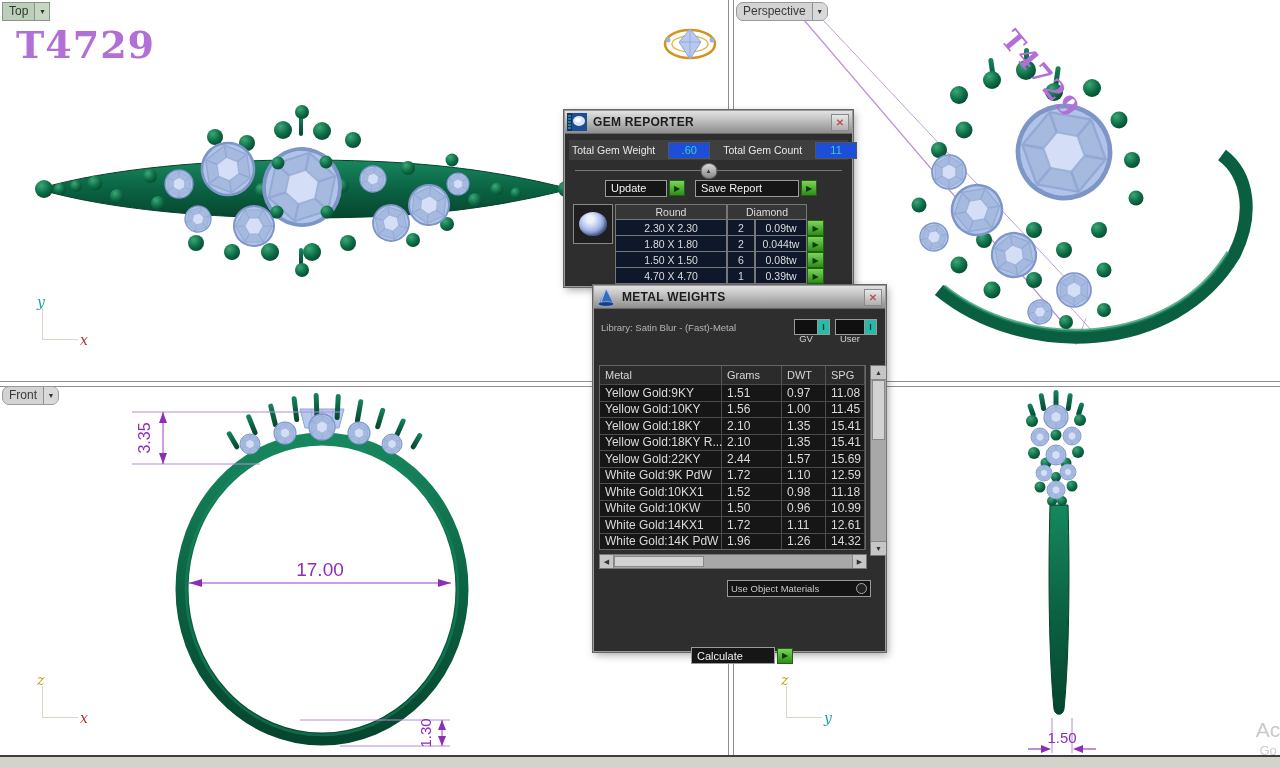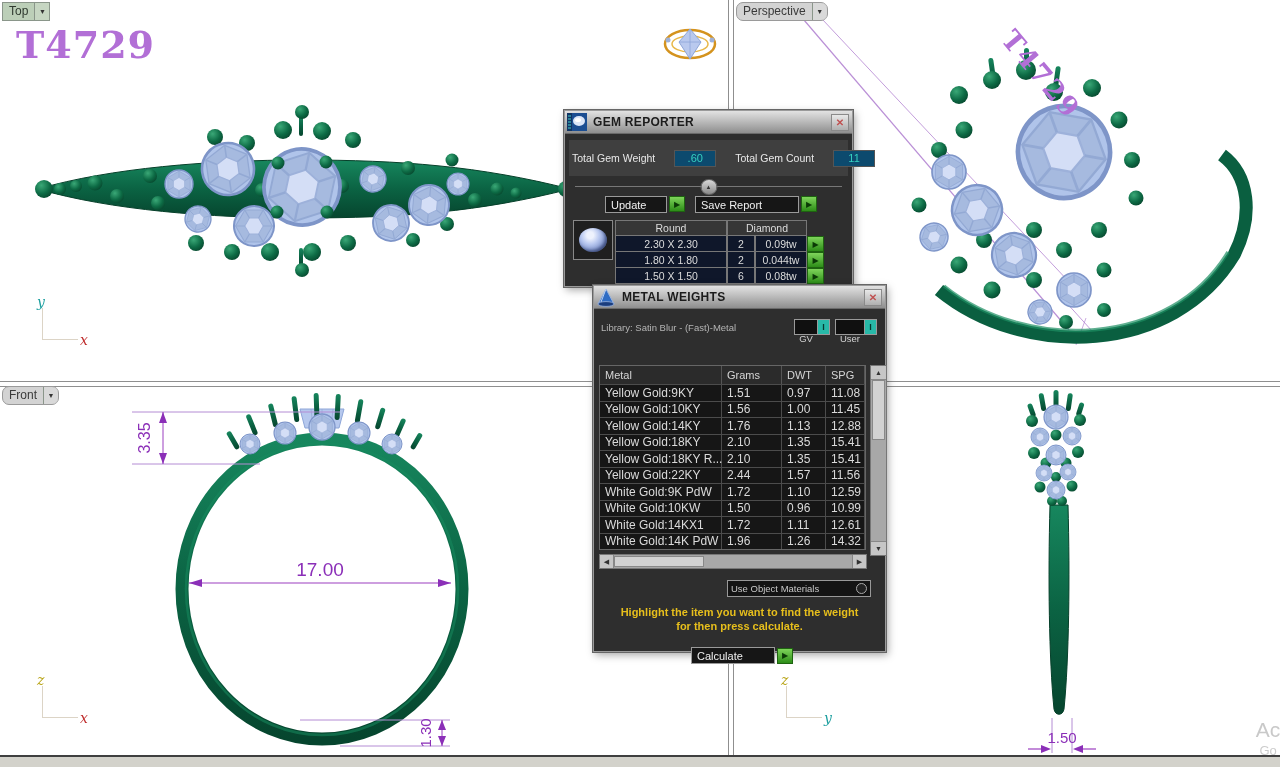--- a/index.html
+++ b/index.html
@@ -57,30 +57,30 @@
          background:linear-gradient(180deg,#e2e2e2 0%,#bdbdbd 45%,#8e8e8e 100%);
          border-bottom:1px solid #6a6a6a;position:relative;}
   .titlebar .title-icon{width:22px;height:20px;margin-left:1px;display:flex;align-items:center;justify-content:center;}
   .titlebar .title-text{font-size:12px;font-weight:bold;color:#1c1c1c;margin-left:5px;letter-spacing:.3px;}
   .close-btn{position:absolute;right:3px;top:3px;width:16px;height:15px;display:flex;align-items:center;
          justify-content:center;background:linear-gradient(#e8e8e8,#b0b0b0);border:1px solid #8a8a8a;
          color:#c05050;font-size:10px;font-weight:bold;}
 
   
   .gr-body{padding:6px 4px 0 4px;}
-  .totals-row{height:20px;background:#3f3f3f;display:flex;align-items:center;gap:19px;padding:8px 3px;}
+  .totals-row{height:20px;background:#3f3f3f;display:flex;align-items:center;gap:13px;padding:0 3px;}
   .totals-row .lbl{color:#e8e8e8;font-size:10.5px;white-space:nowrap;}
-  .val-box{background:#0c4a6e;border:1px solid #555;color:#35d0c0;font-size:11px;min-width:40px;height:15px;
+  .val-box{background:#1d4ed8;border:1px solid #555;color:#35d0c0;font-size:11px;min-width:40px;height:15px;
          display:flex;align-items:center;justify-content:center;}
   .collapse-divider{position:relative;height:14px;margin-top:3px;}
   .collapse-divider .line{position:absolute;left:6px;right:6px;top:7px;border-top:1px solid #777;}
   .collapse-knob{position:absolute;left:50%;top:0;transform:translateX(-50%);width:15px;height:14px;
          border-radius:50%;background:linear-gradient(#d8d8d8,#8a8a8a);border:1px solid #666;
          display:flex;align-items:center;justify-content:center;font-size:6px;color:#333;}
-  .btn-row{display:flex;margin:3px 0 0 36px;height:16px;}
+  .btn-row{display:flex;align-items:center;margin:3px 0 0 36px;height:16px;}
   .field-btn{background:#161616;border:1px solid #9a9a9a;color:#f0f0f0;font-size:11px;height:15px;
          display:flex;align-items:center;padding:0 5px;}
   .field-btn.w1{width:50px;} .field-btn.w2{width:92px;margin-left:10px;}
   .go-btn{width:14px;height:14px;margin-left:2px;background:linear-gradient(#7ed45a,#2d8d18);
          border:1px solid #1e6410;color:#0b3a06;font-size:8px;display:flex;align-items:center;
          justify-content:center;}
   .gem-table-wrap{display:flex;margin:8px 0 0 4px;}
   .gem-thumb{width:38px;height:38px;border:1px solid #888;background:#1f1f1f;display:flex;
          align-items:center;justify-content:center;}
   .gem-thumb .stone{width:28px;height:24px;border-radius:50%;
@@ -524,48 +524,48 @@
             <span>0.97</span>
             <span>11.08</span>
         </div>
         <div class="mw-row">
           <span>Yellow Gold:10KY</span>
             <span>1.56</span>
             <span>1.00</span>
             <span>11.45</span>
         </div>
         <div class="mw-row">
-          <span>Yellow Gold:14KY</span>
-            <span>1.76</span>
-            <span>1.13</span>
-            <span>12.88</span>
-        </div>
-        <div class="mw-row">
           <span>Yellow Gold:18KY</span>
             <span>2.10</span>
             <span>1.35</span>
             <span>15.41</span>
         </div>
         <div class="mw-row">
           <span>Yellow Gold:18KY R...</span>
             <span>2.10</span>
             <span>1.35</span>
             <span>15.41</span>
         </div>
         <div class="mw-row">
           <span>Yellow Gold:22KY</span>
             <span>2.44</span>
             <span>1.57</span>
-            <span>11.56</span>
+            <span>15.69</span>
         </div>
         <div class="mw-row">
           <span>White Gold:9K PdW</span>
             <span>1.72</span>
             <span>1.10</span>
             <span>12.59</span>
+        </div>
+        <div class="mw-row">
+          <span>White Gold:10KX1</span>
+            <span>1.52</span>
+            <span>0.98</span>
+            <span>11.18</span>
         </div>
         <div class="mw-row">
           <span>White Gold:10KW</span>
             <span>1.50</span>
             <span>0.96</span>
             <span>10.99</span>
         </div>
         <div class="mw-row">
           <span>White Gold:14KX1</span>
             <span>1.72</span>
@@ -587,22 +587,18 @@
       <div class="hscroll">
         <span class="sarrow left">◀</span>
         <span class="hthumb"></span>
         <span class="sarrow right">▶</span>
       </div>
     </div>
     <div class="uom-row">
       <span class="uom-label">Use Object Materials</span>
       <span class="uom-radio"></span>
     </div>
-    <div class="hint">
-      <div>Highlight the item you want to find the weight</div>
-      <div>for then press calculate.</div>
-    </div>
     <div class="calc-row">
       <span class="field-btn">Calculate</span>
       <span class="go-btn">▶</span>
     </div>
   </div>
 </div>
 
 </body></html>

